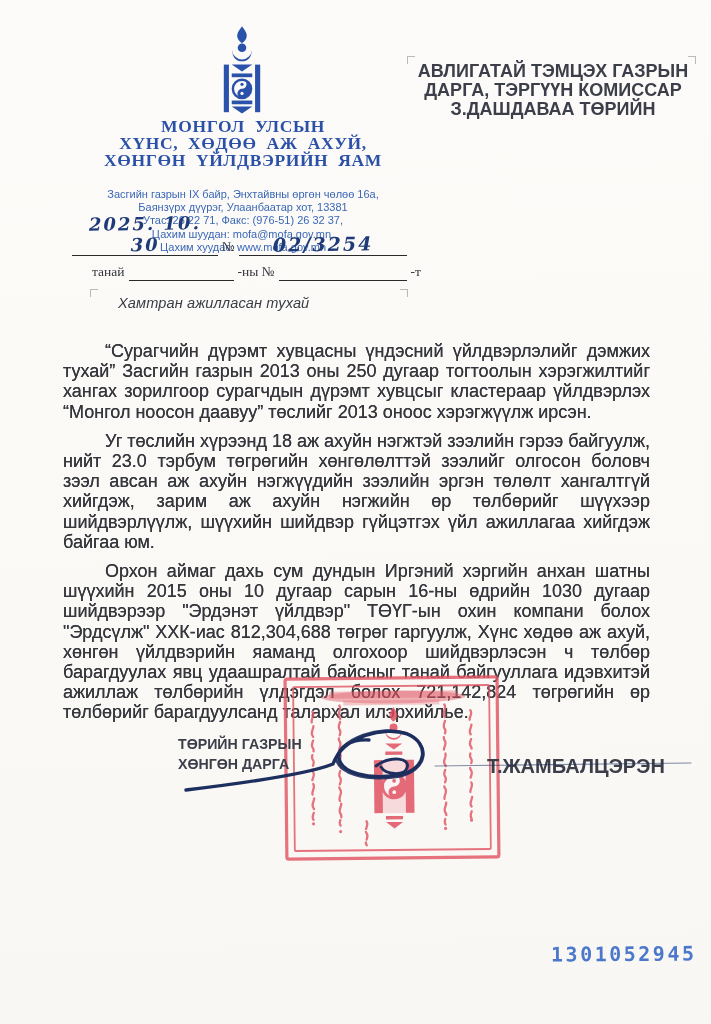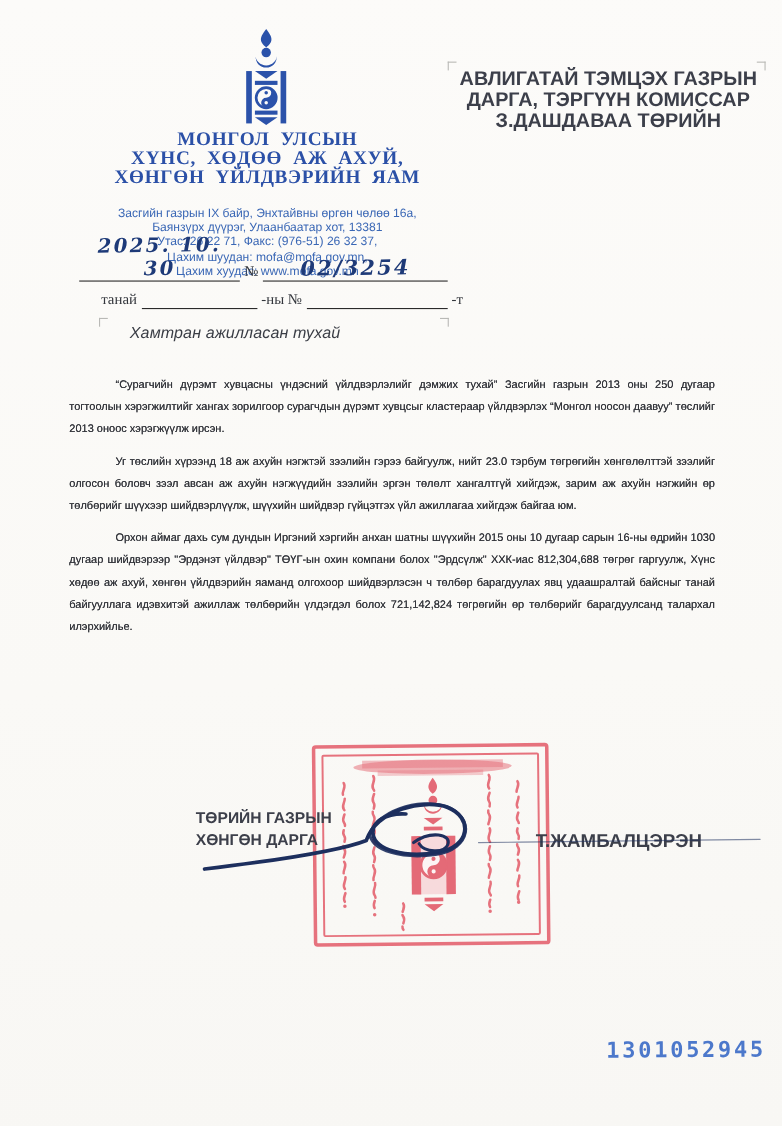--- a/index.html
+++ b/index.html
@@ -62,37 +62,37 @@
   .subject {
     position: absolute; left: 118px; top: 295px;
     font-size: 14.6px; color: #3a3d45; font-weight: 500;
     letter-spacing: 0.1px;
     font-style: italic;
   }
 
   
   .body-text {
     position: absolute; left: 63px; top: 341px; width: 587px;
-    font-size: 10px; line-height: 20.2px;
+    font-size: 18px; line-height: 20.2px;
     color: #35373d;
     text-align: justify;
     font-weight: 500;
     text-shadow: 0 0 0.4px #35373d;
   }
   .body-text p { text-indent: 42px; margin-bottom: 9px; }
 
   
   .sig-title {
     position: absolute; left: 178px; top: 735px;
     font-weight: bold; font-size: 14.2px; line-height: 19.5px;
     color: #3c3f4a;
   }
   .sig-name {
     position: absolute; left: 487px; top: 755px;
-    font-weight: bold; font-size: 17px;
+    font-weight: bold; font-size: 20px;
     color: #3c3f4a;
   }
   .stamp { position: absolute; left: 282px; top: 671px; width: 222px; height: 200px; transform: rotate(-0.6deg); opacity: 0.82; }
   .signature-svg { position: absolute; left: 183px; top: 724px; width: 512px; height: 74px; }
 
   
   .scan-number {
     position: absolute; left: 551px; top: 942px;
     font-family: "DejaVu Sans Mono", monospace;
     font-size: 20px; font-weight: bold;

